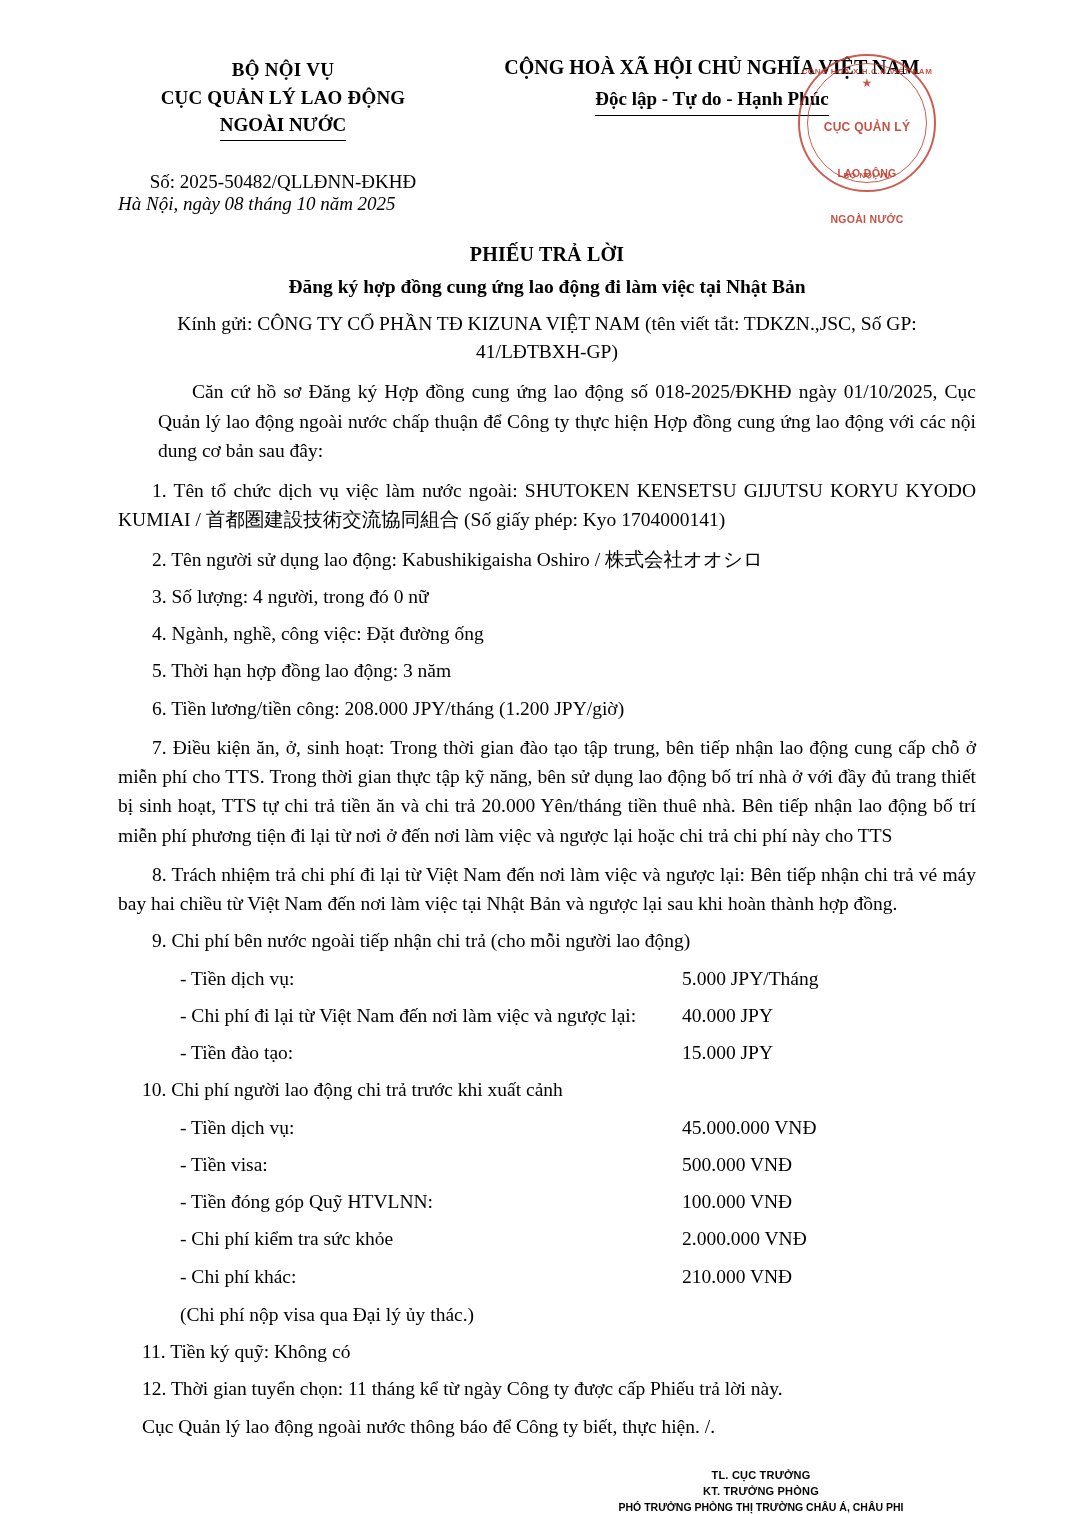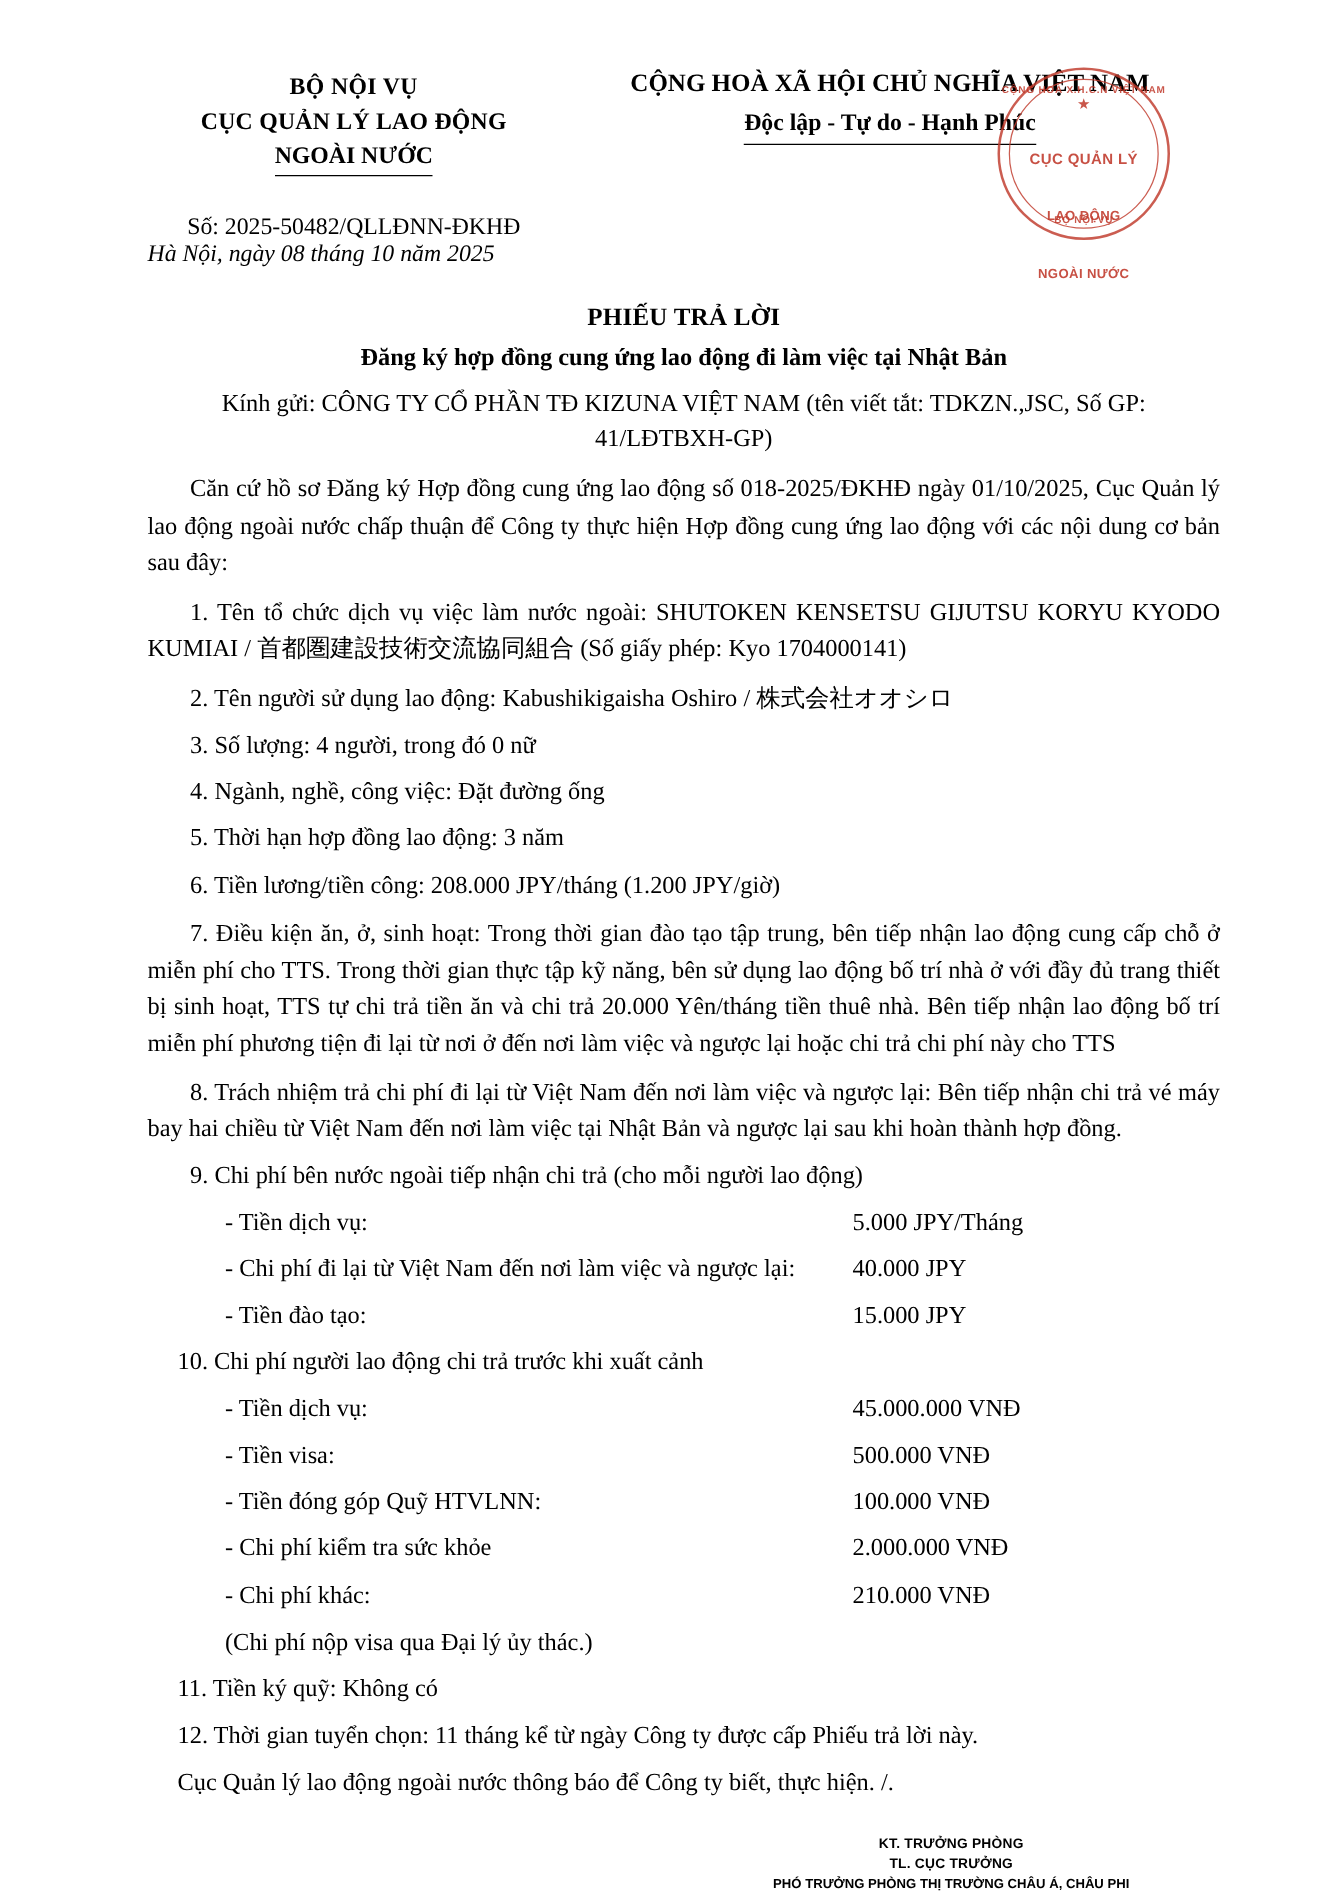--- a/index.html
+++ b/index.html
@@ -177,20 +177,21 @@
     line-height: 1.45;
   }
 
   
   .para {
     font-size: 19.5px;
     line-height: 1.52;
     text-align: justify;
     margin-top: 11px;
     text-indent: 34px;
+    margin-left: 40px;
   }
   .item {
     font-size: 19.5px;
     line-height: 1.5;
     margin-top: 10px;
     text-indent: 34px;
     text-align: justify;
   }
   .item.tight { margin-top: 8px; }
 
@@ -332,22 +333,22 @@
       <div class="fee-label">- Chi phí khác:</div>
       <div class="fee-value">210.000 VNĐ</div>
     </div>
     <div class="note-line">(Chi phí nộp visa qua Đại lý ủy thác.)</div>
 
     <div class="item tight" style="text-indent:24px">11. Tiền ký quỹ: Không có</div>
     <div class="item tight" style="text-indent:24px">12. Thời gian tuyển chọn: 11 tháng kể từ ngày Công ty được cấp Phiếu trả lời này.</div>
     <div class="item tight" style="text-indent:24px">Cục Quản lý lao động ngoài nước thông báo để Công ty biết, thực hiện. /.</div>
 
     <div class="signature">
+      <div class="sig-line">TL. CỤC TRƯỞNG</div>
       <div class="sig-line">KT. TRƯỞNG PHÒNG</div>
-      <div class="sig-line">TL. CỤC TRƯỞNG</div>
       <div class="sig-line wide">PHÓ TRƯỞNG PHÒNG THỊ TRƯỜNG CHÂU Á, CHÂU PHI</div>
       <div class="sig-scribble">
         <svg width="300" height="96" viewBox="0 0 300 96" fill="none" xmlns="http://www.w3.org/2000/svg" aria-hidden="true">
           <path d="M60 86 C 110 60, 150 30, 190 12" stroke="#2b3a8f" stroke-width="1.6" fill="none"></path>
           <path d="M118 72 C 130 42, 142 28, 150 40 C 156 50, 140 62, 134 52 C 130 44, 146 30, 160 34 C 172 38, 160 56, 170 58 C 180 60, 188 40, 196 30 C 204 20, 212 28, 206 42 C 200 54, 186 58, 196 48 C 208 36, 222 26, 230 34 C 236 40, 224 52, 218 46 C 212 40, 228 26, 240 32" stroke="#2b3a8f" stroke-width="2.1" fill="none" stroke-linecap="round"></path>
           <path d="M96 90 C 150 78, 210 58, 258 30" stroke="#2b3a8f" stroke-width="1.4" fill="none"></path>
         </svg>
       </div>
 
     </div>

